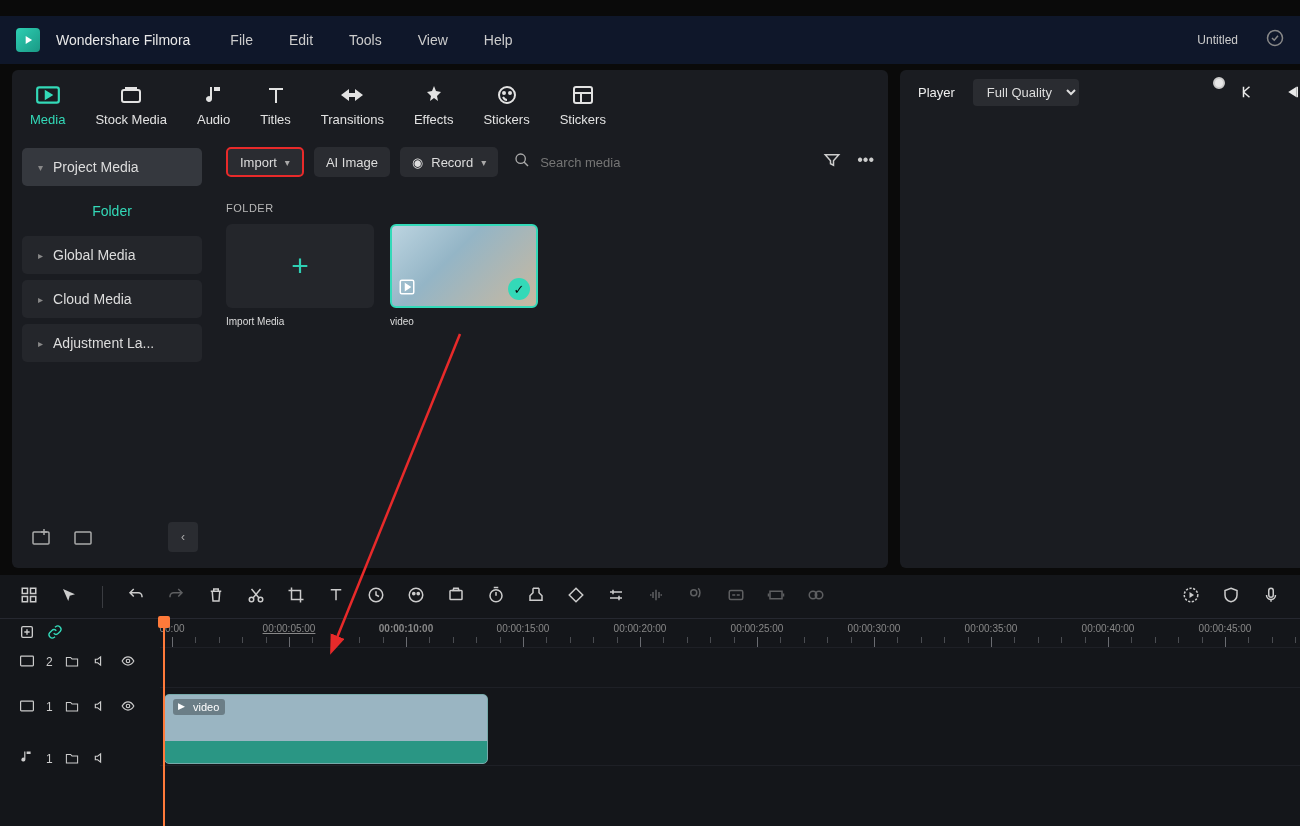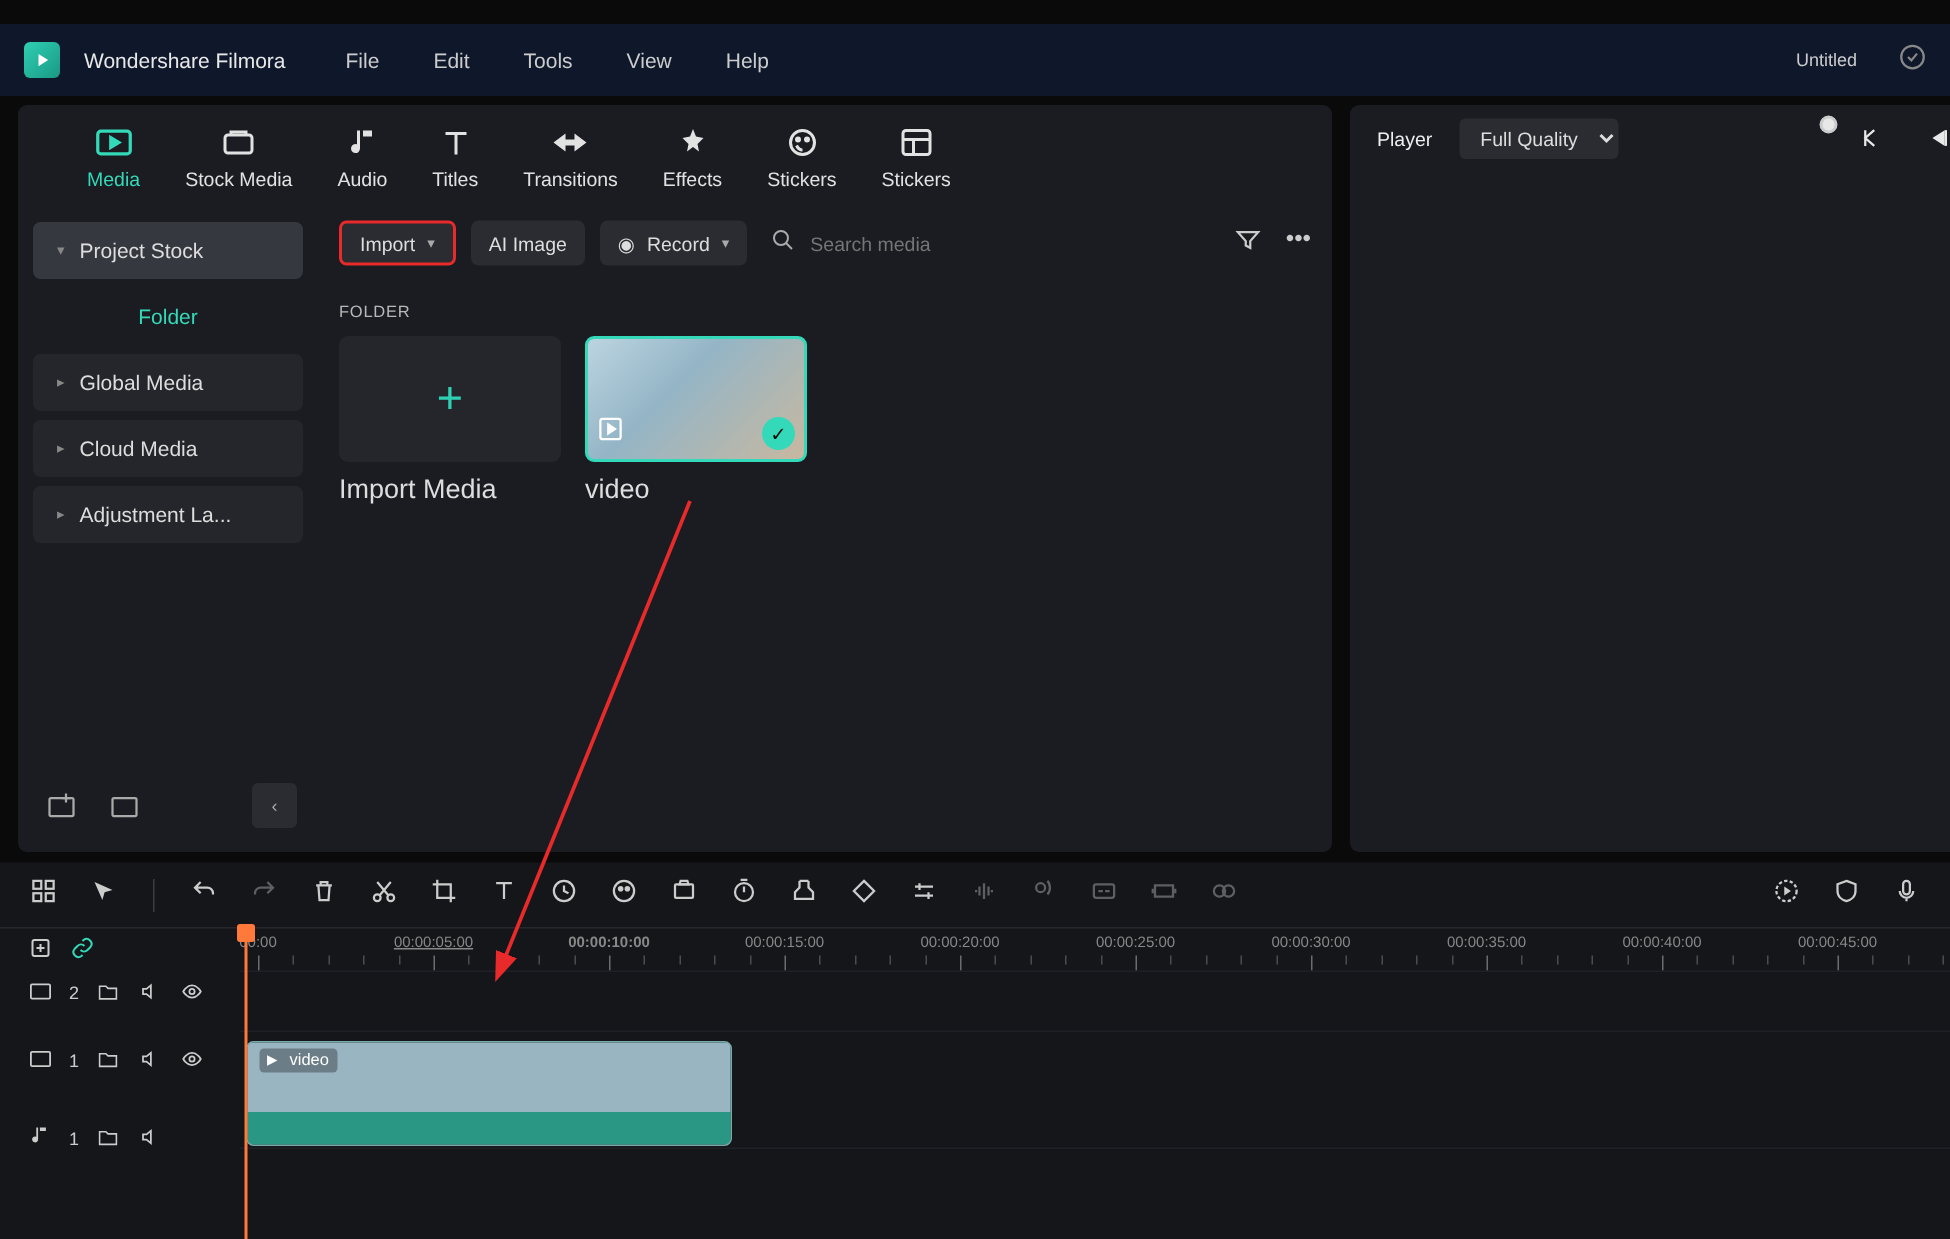--- a/index.html
+++ b/index.html
@@ -7,21 +7,21 @@
 .titlebar { height: 48px; display: flex; align-items: center; padding: 0 16px; gap: 16px; background: #0f172a; margin-top: 16px; }
 .logo { width: 24px; height: 24px; background: linear-gradient(135deg, #2ecfb3, #1a9985); border-radius: 4px; display: flex; align-items: center; justify-content: center; }
 .logo svg { width: 14px; height: 14px; }
 .app-title { font-size: 14px; color: #e8e8e8; margin-right: 24px; }
 .menu-items { display: flex; gap: 36px; }
 .menu-item { font-size: 14px; color: #ccc; cursor: pointer; }
 .doc-title { margin-left: auto; font-size: 12px; color: #ccc; }
 .doc-check { margin-left: 12px; color: #888; }
 .main { flex: 1; display: flex; gap: 12px; padding: 6px 0 6px 12px; }
 .left-panel { flex: 1; display: flex; flex-direction: column; background: #1a1c21; border-radius: 6px; overflow: hidden; }
-.tabs { display: flex; height: 70px; align-items: center; padding: 0 18px; gap: 30px; margin-left: 28px; }
+.tabs { display: flex; height: 70px; align-items: center; padding: 0 18px; gap: 30px; }
 .tab { display: flex; flex-direction: column; align-items: center; gap: 6px; cursor: pointer; color: #e2e2e2; font-size: 13px; }
 .tab.active { color: #33d9b8; }
 .tab-icon { width: 28px; height: 22px; display: flex; align-items: center; justify-content: center; }
 .workspace { flex: 1; display: flex; }
 .sidebar { width: 200px; padding: 8px 10px; display: flex; flex-direction: column; gap: 6px; }
 .side-btn { height: 38px; display: flex; align-items: center; padding: 0 16px; border-radius: 5px; font-size: 14px; color: #ddd; cursor: pointer; gap: 10px; }
 .side-btn.active { background: #35383e; }
 .side-btn.folder { color: #33d9b8; justify-content: center; }
 .side-btn .caret { color: #888; font-size: 10px; }
 .side-footer { margin-top: auto; display: flex; align-items: center; gap: 12px; padding: 8px 4px; }
@@ -36,21 +36,21 @@
 .search-wrap input { background: transparent; border: none; color: #ccc; font-size: 13px; outline: none; width: 180px; }
 .toolbar .right-icons { display: flex; gap: 16px; color: #ccc; }
 .folder-label { font-size: 11px; letter-spacing: 0.5px; color: #b8b8b8; margin: 18px 0 10px; }
 .thumbs { display: flex; gap: 16px; }
 .thumb { width: 148px; display: flex; flex-direction: column; gap: 8px; }
 .thumb-box { height: 84px; background: #24262b; border-radius: 6px; display: flex; align-items: center; justify-content: center; position: relative; overflow: hidden; }
 .thumb.video .thumb-box { border: 2px solid #33d9b8; background: linear-gradient(135deg, #bcd4e0 0%, #94b5c6 40%, #c8b8a0 100%); }
 .thumb-box .plus { color: #2ecfb3; font-size: 30px; font-weight: 300; }
 .thumb-box .check { position: absolute; right: 6px; bottom: 6px; width: 22px; height: 22px; background: #33d9b8; border-radius: 50%; display: flex; align-items: center; justify-content: center; color: #0a0a0a; font-size: 13px; }
 .thumb-box .play-badge { position: absolute; left: 6px; bottom: 6px; color: #fff; }
-.thumb-label { font-size: 18px; color: #ddd; }
+.thumb-label { font-size: 10px; color: #ddd; }
 .preview { width: 400px; background: #1a1c21; border-radius: 6px 0 0 6px; display: flex; flex-direction: row; }
 .preview-head { height: 44px; display: flex; align-items: center; padding: 0 18px; gap: 18px; }
 .preview-head .label { font-size: 13px; color: #eee; }
 .preview-head select { background: #2a2c31; border: none; color: #ddd; font-size: 13px; padding: 5px 10px; border-radius: 4px; }
 .preview-video { flex: 1; margin-left: 98px; background: linear-gradient(160deg, #a8c0cc 0%, #7da8c0 30%, #d8d0c4 55%, #b8a890 80%, #c8c0b0 100%); position: relative; }
 .scrubber { height: 26px; display: flex; align-items: center; padding: 0 18px; }
 .scrub-dot { width: 12px; height: 12px; border-radius: 50%; background: #e8e8e8; border: 2px solid #ccc; }
 .scrub-line { flex: 1; height: 2px; background: #3a3c41; margin-left: -4px; }
 .play-controls { height: 48px; display: flex; align-items: center; justify-content: center; gap: 26px; color: #e8e8e8; }
 .play-controls .pc { cursor: pointer; }
@@ -178,21 +178,21 @@
             </svg>
           </div>
         <span>Stickers</span>
       </div>
     </div>
 
     <div class="workspace">
       <div class="sidebar">
         <div class="side-btn active">
             <span class="caret">▾</span>
-            <span>Project Stock</span>
+            <span>Project Media</span>
           </div>
         <div class="side-btn folder">
             <span>Folder</span>
           </div>
         <div class="side-btn" style="background:#24262b">
             <span class="caret">▸</span>
             <span>Global Media</span>
           </div>
         <div class="side-btn" style="background:#24262b">
             <span class="caret">▸</span>

